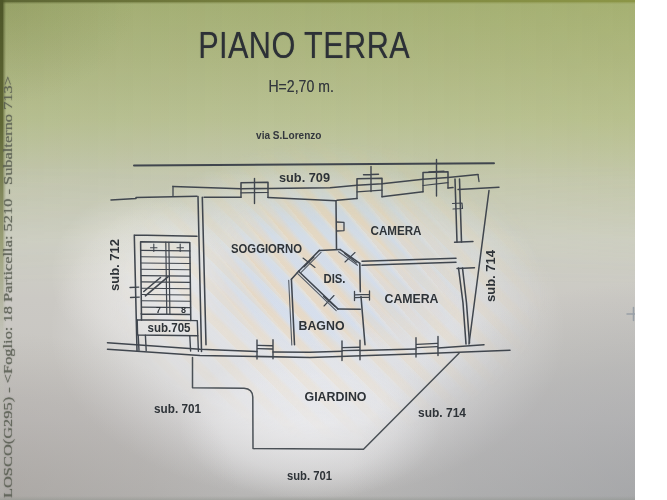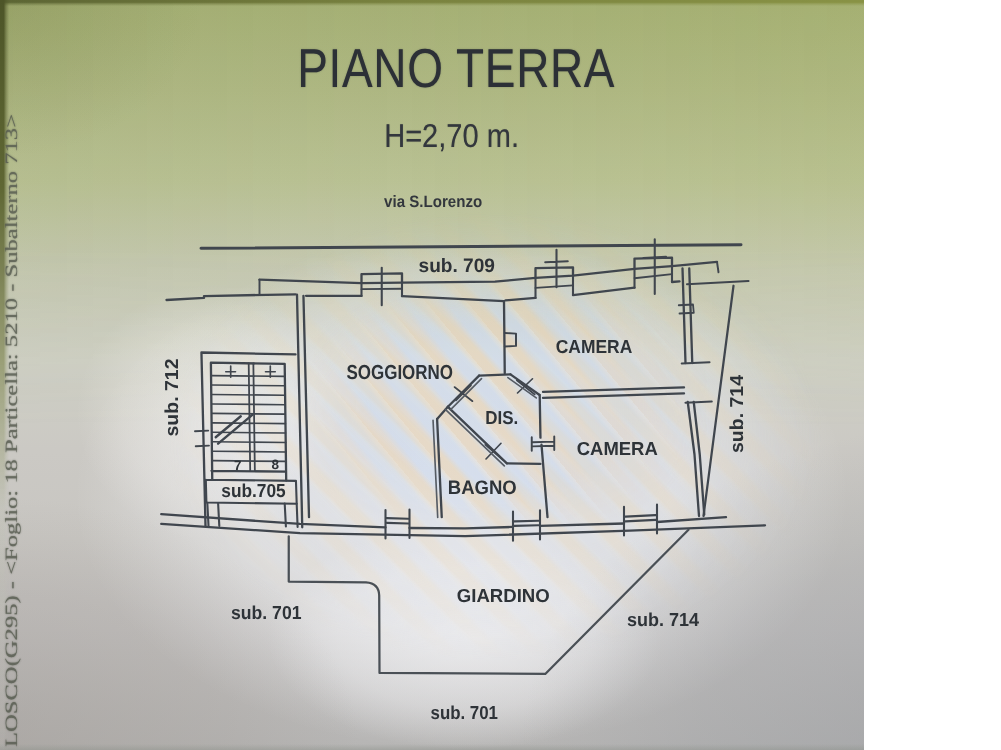--- a/index.html
+++ b/index.html
@@ -1,16 +1,16 @@
 <!DOCTYPE html>
 <html><head>
 <meta charset="utf-8">
 <style>
   html,body{margin:0;padding:0;}
-  #page{position:relative;width:576px;height:500px;overflow:hidden;
+  #page{position:relative;width:635px;height:500px;overflow:hidden;
     font-family:"Liberation Sans",sans-serif;
     background:linear-gradient(180deg,#a5b075 0%,#afb884 12%,#bac295 24%,#c7cab4 36%,#cfd0c5 48%,#cbc9c4 60%,#c8c6c2 72%,#c2c0bf 84%,#b6b5b4 100%);}
   .abs{position:absolute;}
 </style>
 </head>
 <body>
 <div id="page">
 
   <div class="abs" style="left:0;top:0;width:667px;height:300px;background:linear-gradient(90deg,rgba(130,140,85,0.08),rgba(160,170,95,0.02) 40%,rgba(170,180,90,0.12) 100%);-webkit-mask-image:linear-gradient(180deg,#000 0%,#000 55%,transparent 95%);mask-image:linear-gradient(180deg,#000 0%,#000 55%,transparent 95%);"></div>
 
@@ -37,21 +37,21 @@
   <div class="abs" style="left:0;top:0;width:180px;height:140px;background:radial-gradient(ellipse 100% 100% at 0% 0%,rgba(110,120,60,0.22) 0%,rgba(110,120,60,0.0) 75%);"></div>
 
   <div class="abs" style="left:0;top:0;width:667px;height:4px;background:linear-gradient(90deg,#5c6534,#79823f 40%,#8d9747);-webkit-mask-image:linear-gradient(180deg,#000 0,#000 1.5px,rgba(0,0,0,0.5) 2.5px,transparent 4px);mask-image:linear-gradient(180deg,#000 0,#000 1.5px,rgba(0,0,0,0.5) 2.5px,transparent 4px);"></div>
 
   <div class="abs" style="left:0;top:0;width:6px;height:500px;background:linear-gradient(180deg,#4d5528 0%,#5f6734 25%,#999e76 48%,rgba(190,193,178,0.30) 68%,rgba(205,205,198,0.10) 100%);-webkit-mask-image:linear-gradient(90deg,#000 0,#000 2.5px,rgba(0,0,0,0.45) 4px,transparent 6px);mask-image:linear-gradient(90deg,#000 0,#000 2.5px,rgba(0,0,0,0.45) 4px,transparent 6px);"></div>
 
   <div class="abs" style="left:0;top:496px;width:667px;height:4px;background:linear-gradient(180deg,rgba(150,155,145,0.0),rgba(140,145,138,0.45));"></div>
 
   <div class="abs" style="left:0;top:25px;width:609px;text-align:center;font-size:36.5px;color:#2c3036;letter-spacing:0.5px;text-shadow:0 0 1px rgba(44,48,54,0.5);"><span style="display:inline-block;transform:scaleX(0.84);transform-origin:50% 50%;">PIANO TERRA</span></div>
 
-  <div class="abs" style="left:0;top:78px;width:602px;text-align:center;font-size:22px;color:#33373d;text-shadow:0 0 0.5px rgba(44,48,54,0.5);"><span style="display:inline-block;transform:scaleX(0.88);transform-origin:50% 50%;">H=2,70 m.</span></div>
+  <div class="abs" style="left:0;top:78px;width:602px;text-align:center;font-size:16px;color:#33373d;text-shadow:0 0 0.5px rgba(44,48,54,0.5);"><span style="display:inline-block;transform:scaleX(0.88);transform-origin:50% 50%;">H=2,70 m.</span></div>
 
   <div class="abs" style="left:0;top:129px;width:578px;text-align:center;font-size:11px;font-weight:bold;color:#33373d;"><span style="display:inline-block;transform:scaleX(0.915);transform-origin:50% 50%;">via S.Lorenzo</span></div>
 
   <svg class="abs" style="left:0;top:0;filter:blur(0.33px);" width="667" height="500" viewBox="0 0 667 500" fill="none" stroke-linecap="round" stroke-linejoin="round">
     <g stroke="#40464e" stroke-width="1.55" fill="none">
 
       <path d="M134,165.5 L494,163.2" stroke-width="2"></path>
 
       <path d="M111,200 L136,198.6 L136,197.4 L197,196.2"></path>
 

